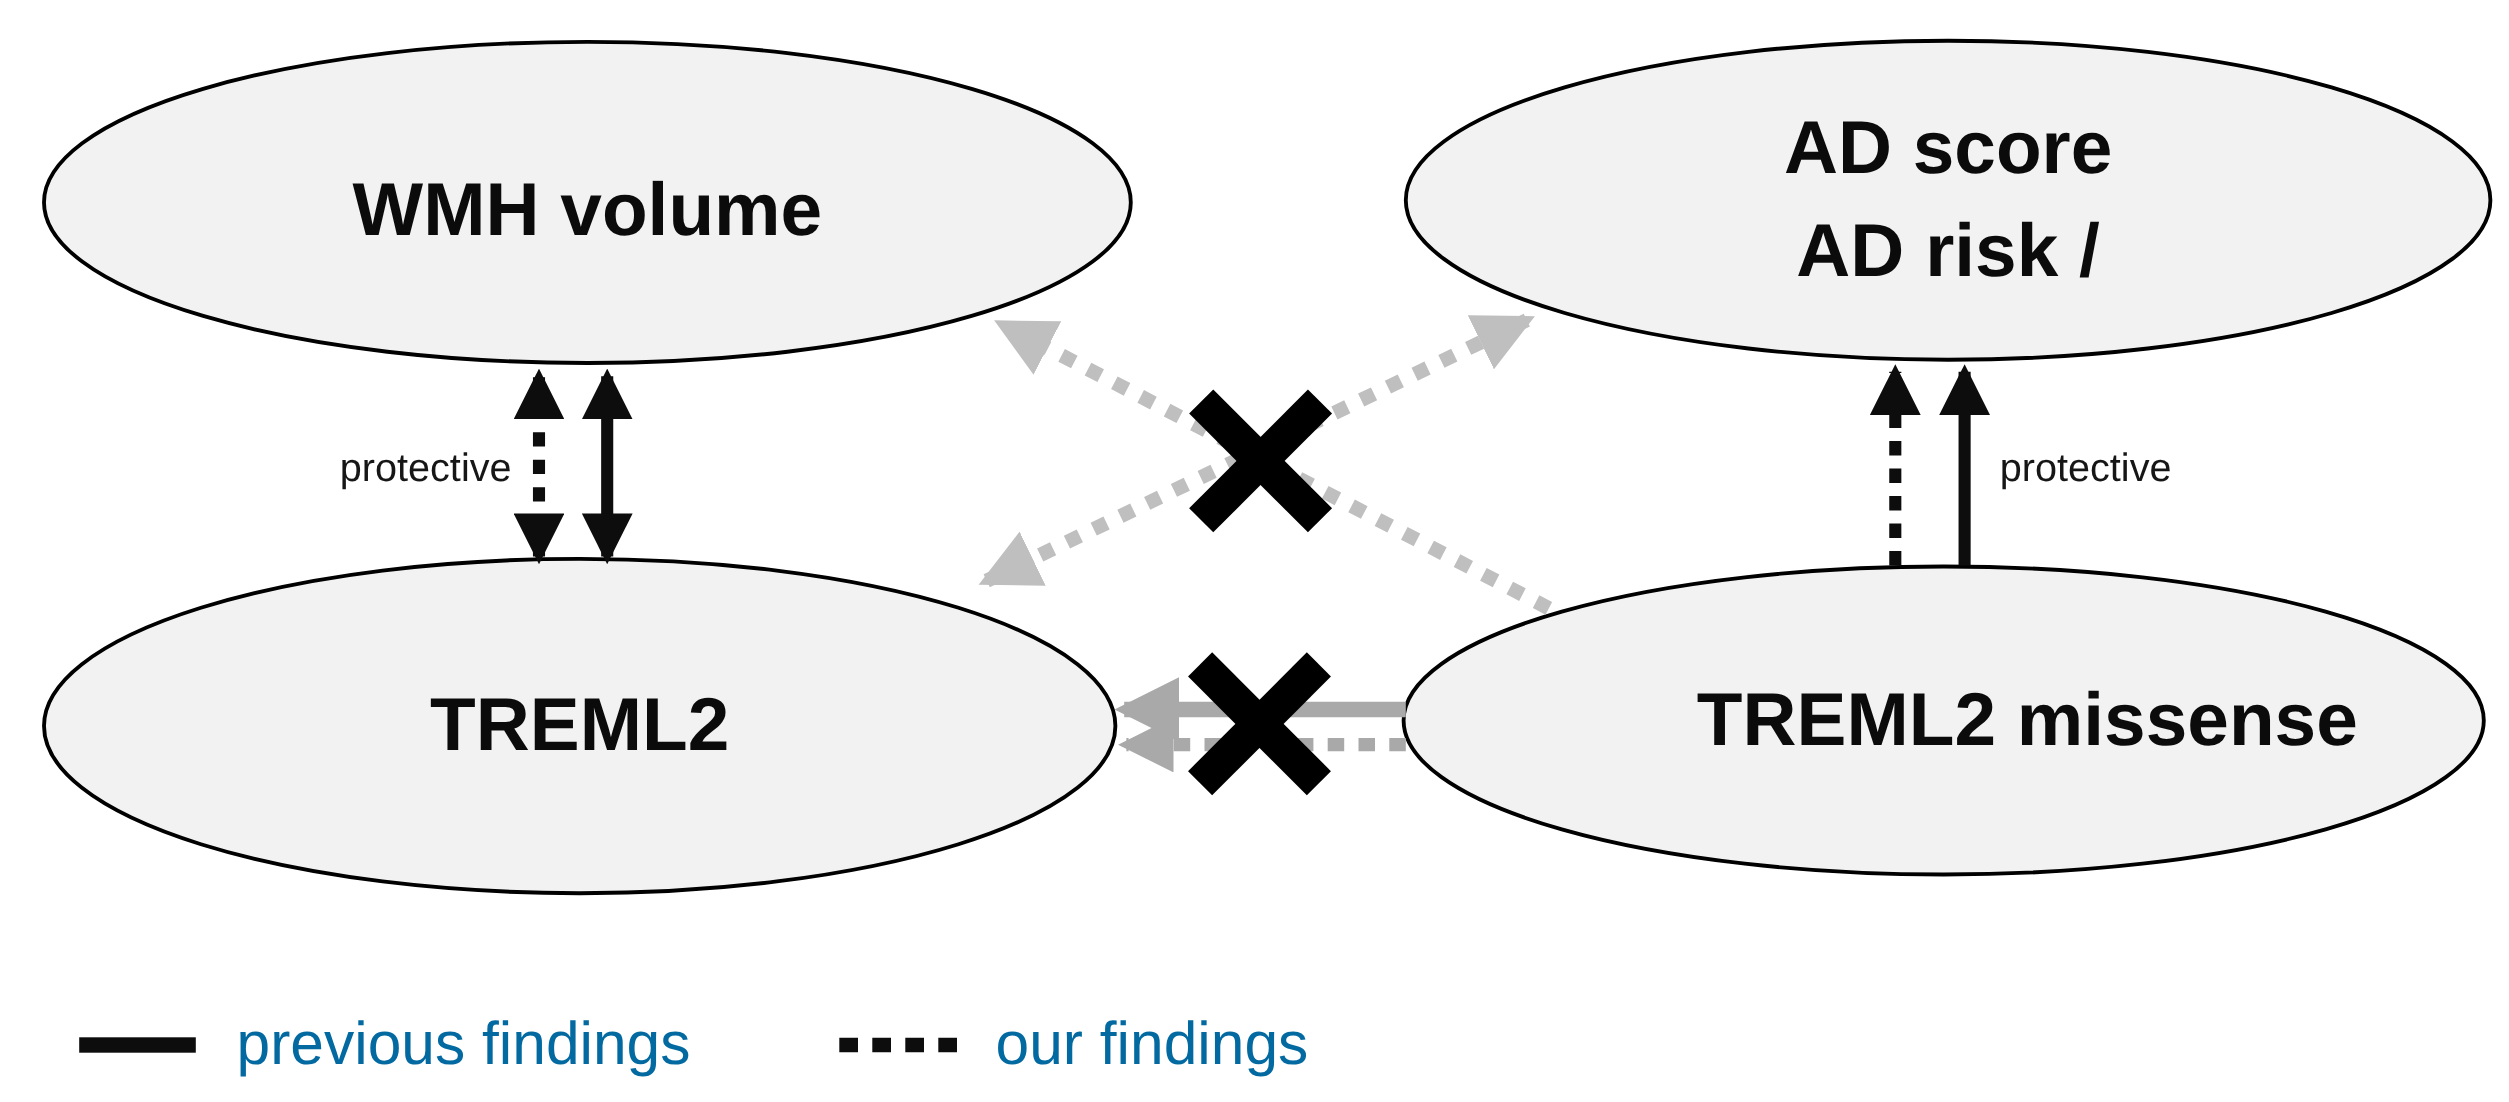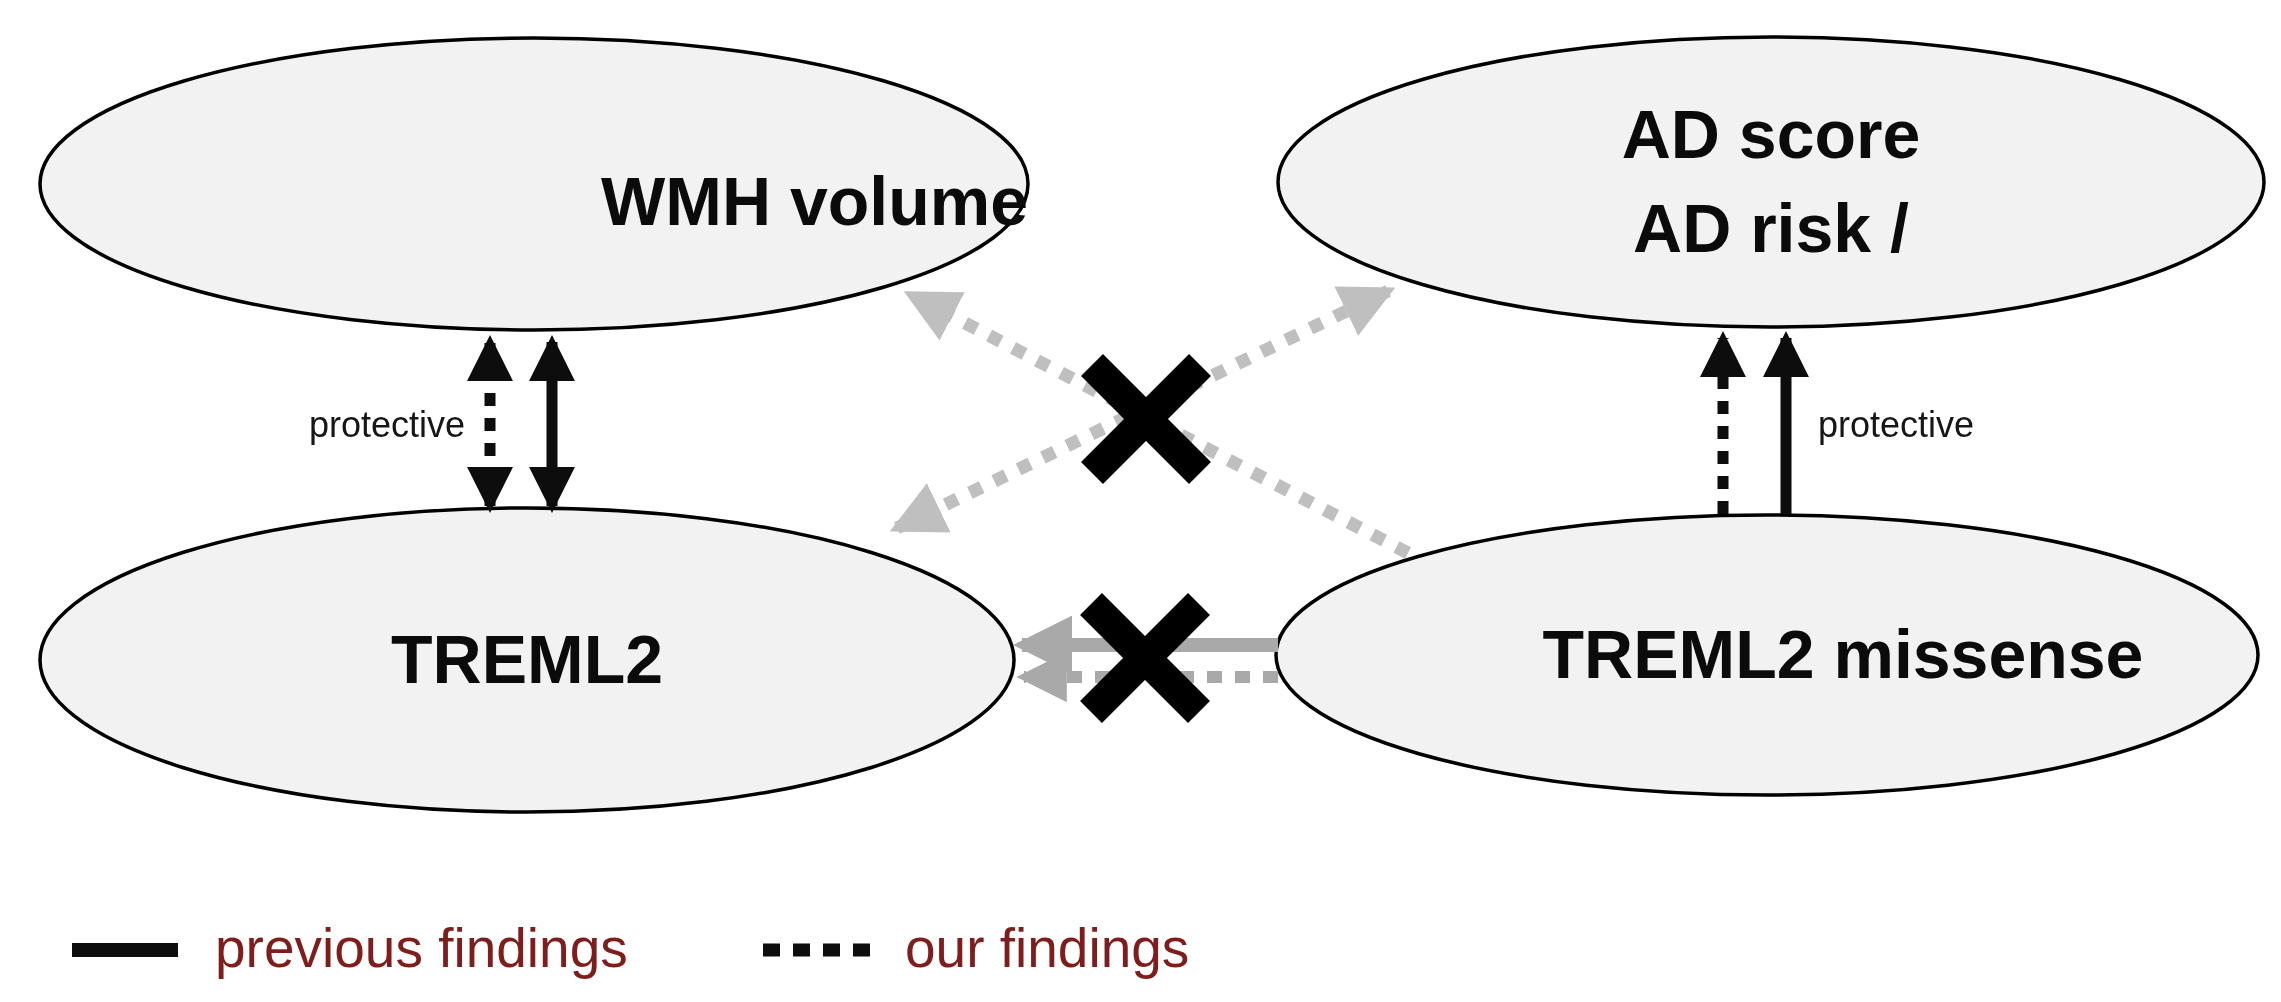--- a/index.html
+++ b/index.html
@@ -12,21 +12,21 @@
   svg .shaft{fill:none;}
   .overlay{position:absolute;color:#0b0b0b;}
   .node-label{
     display:flex;flex-direction:column;align-items:center;justify-content:center;
     text-align:center;font-weight:bold;font-size:68px;line-height:1.38;
     white-space:pre-wrap;
   }
   .node-label .it{}
   .anno{font-size:36px;line-height:60px;height:60px;color:#161616;}
   .anno.right-align{text-align:right;}
-  .legend-text{font-size:55px;line-height:62px;height:62px;color:#7f1d1d;}
+  .legend-text{font-size:55px;line-height:62px;height:62px;color:#0369a1;}
 </style>
 </head>
 <body>
 
 <div id="canvas">
 
   <svg id="diagram-svg" width="2281" height="1002" viewBox="0 0 2281 1002">
     <defs>
       <marker id="mBlack" viewBox="0 0 10 10" refX="8.5" refY="5" markerWidth="4.2" markerHeight="4.2" orient="auto-start-reverse">
         <path d="M0,0 L10,5 L0,10 z" fill="#0d0d0d"></path>
@@ -62,21 +62,21 @@
     </g>
     <g>
       <line x1="1091" y1="604" x2="1199" y2="712" stroke-width="31" stroke="#000000"></line>
       <line x1="1199" y1="604" x2="1091" y2="712" stroke-width="31" stroke="#000000"></line>
     </g>
 
     <rect x="72" y="943" width="106" height="14" fill="#0d0d0d"></rect>
     <line class="shaft" x1="763" y1="950" x2="871" y2="950" stroke-width="13" stroke-dasharray="17 13" stroke="#0d0d0d"></line>
   </svg>
 
-  <div class="overlay node-label" style="left:40px;top:56px;width:988px;height:292px;align-items:flex-end;">
+  <div class="overlay node-label" style="left:40px;top:46px;width:988px;height:292px;">
     <span>WMH volume</span>
   </div>
 
   <div class="overlay node-label" style="left:1278px;top:37px;width:986px;height:290px;">
     <span>AD score</span>
     <span>AD risk /</span>
   </div>
 
   <div class="overlay node-label" style="left:40px;top:508px;width:974px;height:304px;">
     <span class="it">TREML2</span>

